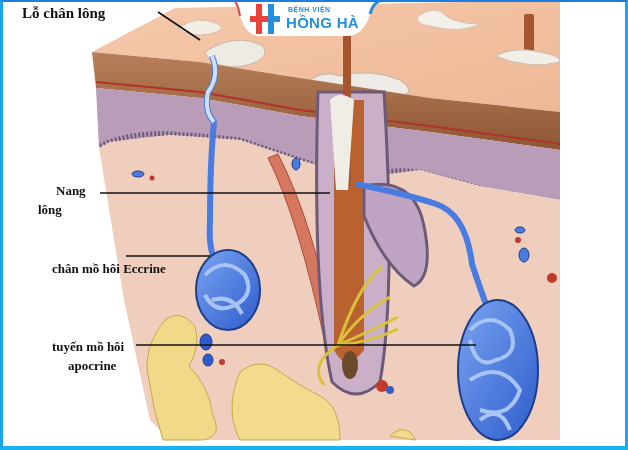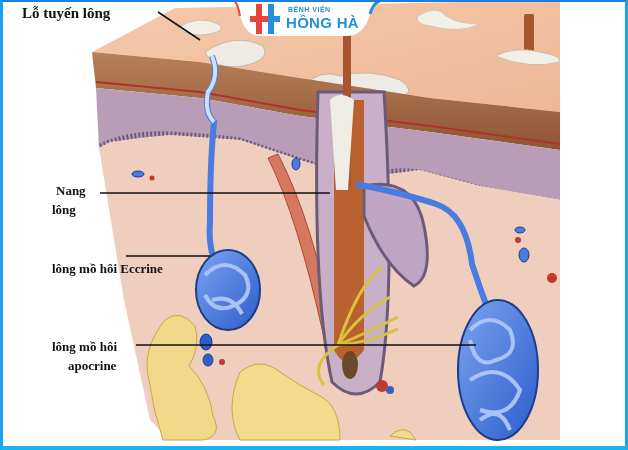--- a/index.html
+++ b/index.html
@@ -134,20 +134,20 @@
   <svg width="30" height="30" viewBox="0 0 30 30" style="position:absolute;left:16px;top:4px">
     <rect x="6" y="0" width="6" height="30" fill="#e8443a"></rect>
     <rect x="18" y="0" width="6" height="30" fill="#2490dd"></rect>
     <rect x="0" y="12" width="30" height="6" fill="#e8443a"></rect>
     <rect x="18" y="12" width="12" height="6" fill="#2490dd"></rect>
   </svg>
   <span class="logo-text logo-sub">BỆNH VIỆN</span>
   <span class="logo-text logo-main">HỒNG HÀ</span>
 </div>
 
-<div class="label big" style="left:22px;top:4px">Lỗ tuyến lông</div>
+<div class="label big" style="left:22px;top:4px">Lỗ chân lông</div>
 <div class="label" style="left:56px;top:182px">Nang</div>
-<div class="label" style="left:52px;top:201px">lông</div>
-<div class="label" style="left:52px;top:260px">lông mồ hôi Eccrine</div>
-<div class="label" style="left:52px;top:338px">lông mồ hôi</div>
+<div class="label" style="left:38px;top:201px">lông</div>
+<div class="label" style="left:52px;top:260px">chân mồ hôi Eccrine</div>
+<div class="label" style="left:52px;top:338px">tuyến mồ hôi</div>
 <div class="label" style="left:68px;top:357px">apocrine</div>
 
 <div class="frame"></div>
 
 </body></html>

